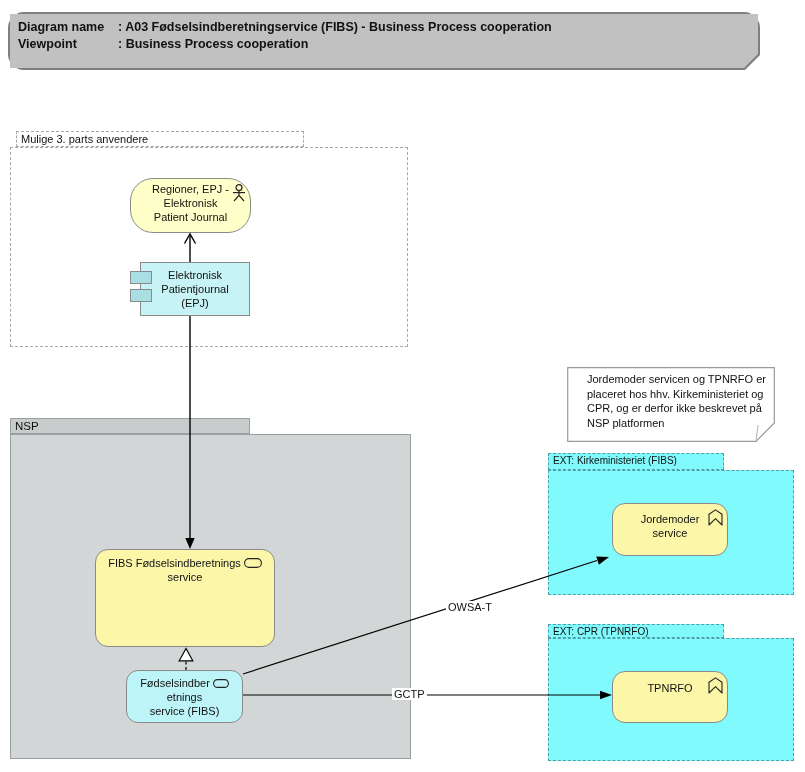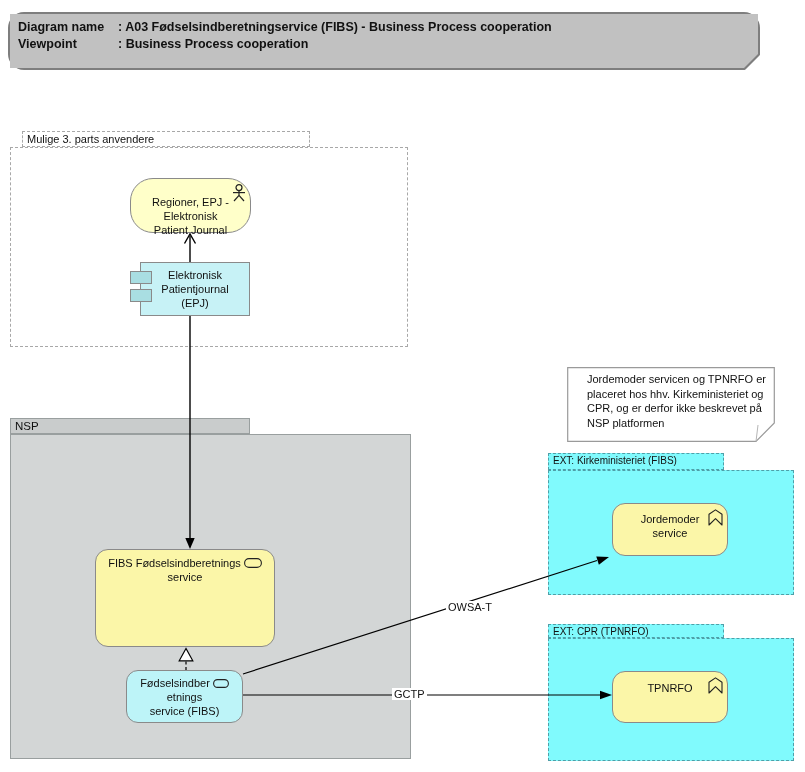--- a/index.html
+++ b/index.html
@@ -27,21 +27,21 @@
   .nsp-body{background:var(--nsp-body,#d3d6d6);border:1px solid var(--nsp-border,#999f9f);}
 
   
   .folder-tab{background:var(--folder-fill,#80fafd);border:1.5px dashed var(--folder-border,#4f9fa8);
     font-size:10px;padding:1px 0 0 4px;white-space:nowrap;overflow:hidden;}
   .folder-body{background:var(--folder-fill,#80fafd);border:1.5px dashed var(--folder-border,#4f9fa8);}
 
   
   .node{border:1.3px solid var(--node-border,#8a8a8a);font-size:11px;line-height:14px;
     text-align:center;}
-  .actor-node{background:var(--actor-yellow,#ffffc9);padding-top:16px;border-radius:23px;}
+  .actor-node{background:var(--actor-yellow,#ffffc9);padding-top:3px;border-radius:23px;}
   .comp-node{background:var(--node-cyan,#c7f2f6);padding-top:5px;}
   .comp-tab{background:var(--component-tab,#a9dee2);border:1px solid var(--node-border,#8a8a8a);}
   .svc-yellow{background:var(--node-yellow,#fbf6a8);border-radius:13px;padding-top:6px;}
   .svc-cyan{background:var(--node-cyan2,#bdf4f8);border-radius:12px;padding-top:5px;}
   .nline{display:flex;align-items:center;justify-content:center;gap:3px;}
   .corner-icon{position:absolute;top:5px;right:4px;}
 
   
   .note-text{position:absolute;left:20px;top:5px;font-size:11px;line-height:14.5px;text-align:left;}
 
@@ -57,21 +57,21 @@
 <div class="canvas">
 
   <div class="abs title-outer">
     <div class="title-inner"></div>
     <div class="title-text">
       <div><span class="tl-label">Diagram name</span><span>:</span> <span>A03 Fødselsindberetningservice (FIBS) - Business Process cooperation</span></div>
       <div><span class="tl-label">Viewpoint</span><span>:</span> <span>Business Process cooperation</span></div>
     </div>
   </div>
 
-  <div class="abs grp-tab" style="left:22px;top:131px;width:288px;height:16px;">
+  <div class="abs grp-tab" style="left:16px;top:131px;width:288px;height:16px;">
     <span>Mulige 3. parts anvendere</span>
   </div>
   <div class="abs grp-body" style="left:10px;top:147px;width:398px;height:200px;"></div>
 
   <div class="abs node actor-node" style="left:130px;top:178px;width:121px;height:55px;">
     <div>Regioner, EPJ -</div>
     <div>Elektronisk</div>
     <div>Patient Journal</div>
     <svg class="corner-icon" width="14" height="18" viewBox="0 0 14 18">
       <circle class="icon-stroke" cx="7" cy="3.6" r="3" stroke-width="1.2"></circle>

